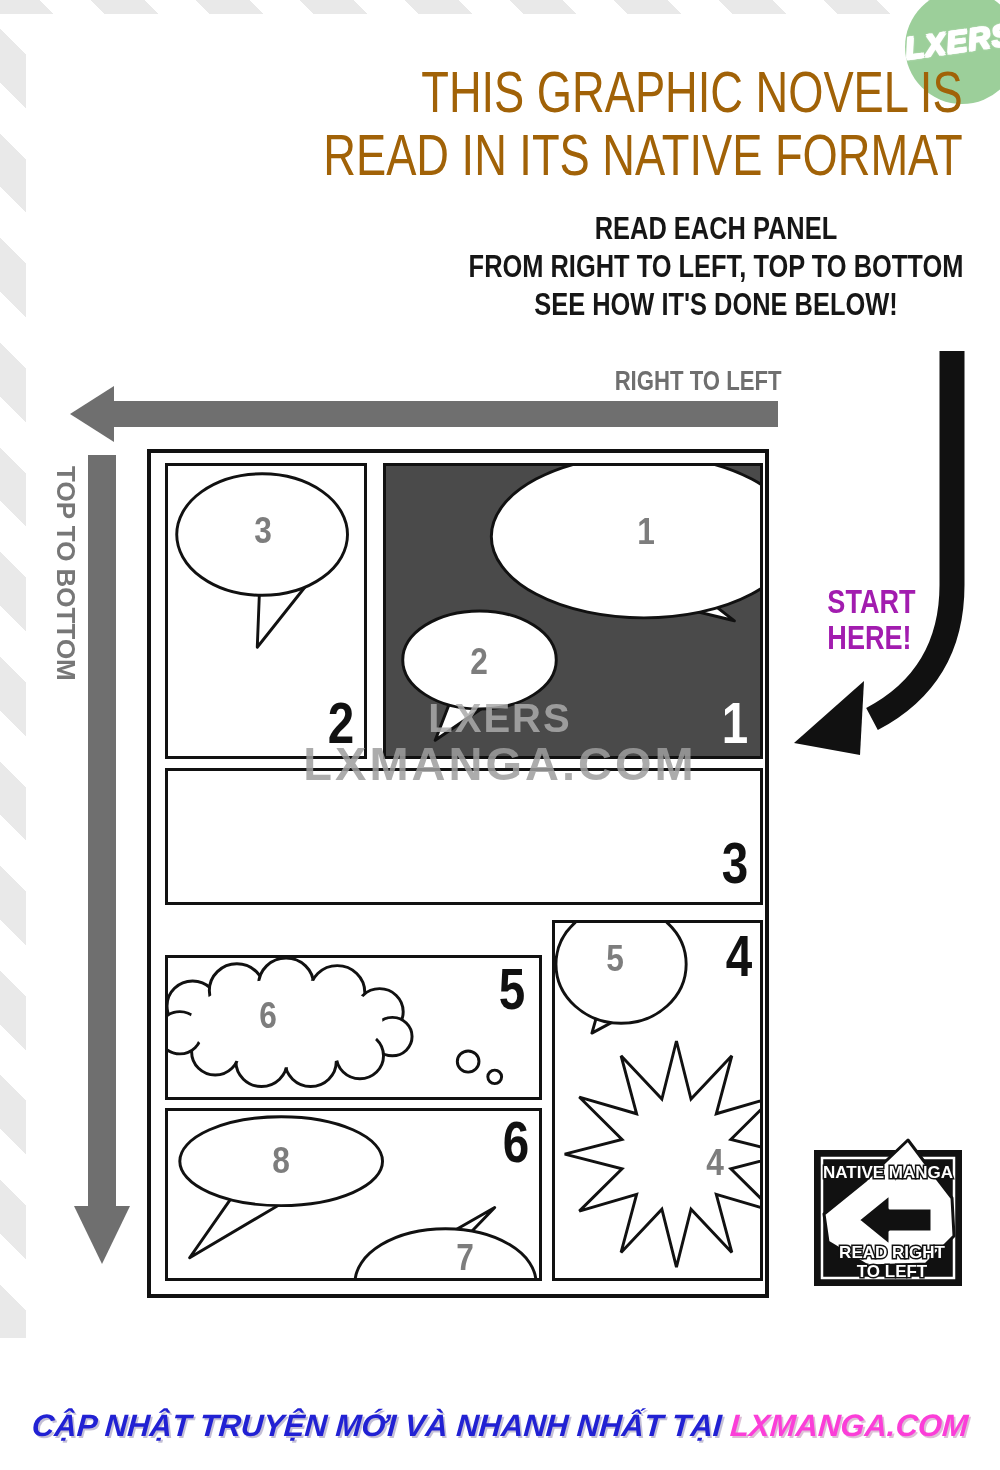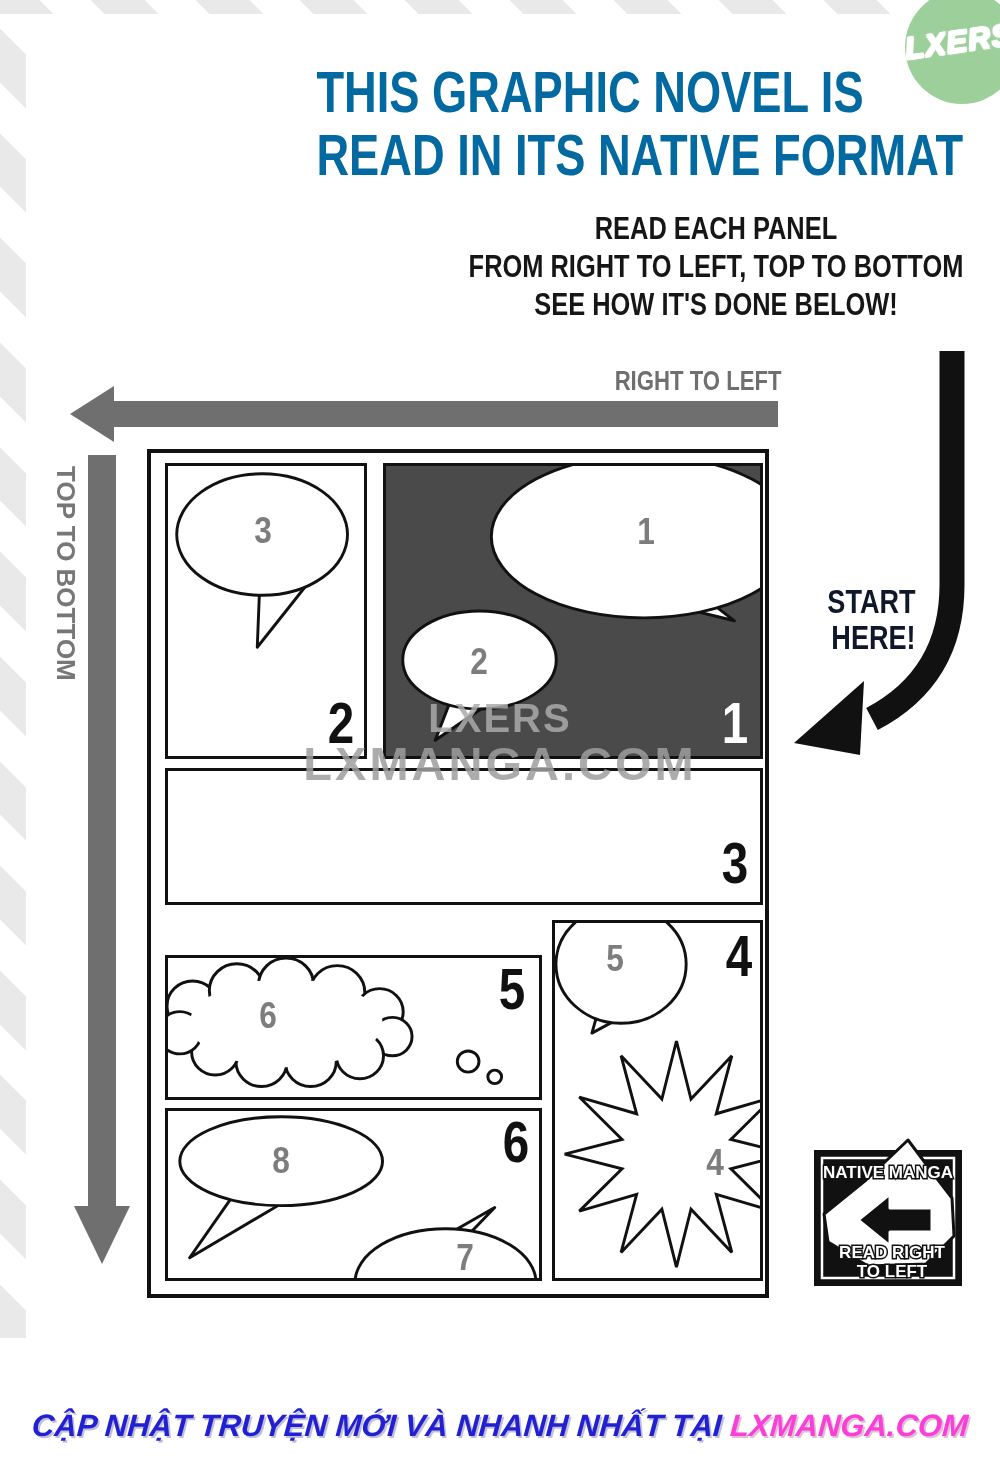--- a/index.html
+++ b/index.html
@@ -17,41 +17,41 @@
   .logo-circle{left:905px;top:-10px;width:114px;height:114px;border-radius:50%;background:#9ccf9a;}
   .logo-text{left:893px;top:24px;width:132px;text-align:center;transform:rotate(-8deg);
     font-size:31px;font-weight:bold;font-style:italic;letter-spacing:1px;color:#d86bb4;
     text-shadow:0 0 3px #ffffff,1px 1px 0 #ffffff,-1px -1px 0 #ffffff,1px -1px 0 #ffffff,-1px 1px 0 #ffffff;}
   @supports ((-webkit-background-clip:text)){
     .logo-text{background:linear-gradient(95deg,#f0862e 5%,#8e6cd8 45%,#f457c8 90%);
       -webkit-background-clip:text;background-clip:text;color:transparent;}
   }
 
   
-  .title-block{top:60px;right:37px;color:#0369a1;font-weight:bold;
+  .title-block{top:60px;right:37px;text-align:right;color:#a16207;font-weight:normal;
     font-size:58px;line-height:63px;letter-spacing:0;}
   .title-block .line{transform:scaleX(.78);transform-origin:100% 50%;white-space:nowrap;}
   .subtitle-block{top:210px;right:37px;text-align:center;color:#161616;font-weight:bold;
     font-size:31px;line-height:38px;}
   .subtitle-block .line{transform:scaleX(.82);transform-origin:100% 50%;white-space:nowrap;}
 
   
   .rtl-label{top:366px;right:219px;color:#6f6f6f;font-weight:bold;font-size:27px;
     transform:scaleX(.82);transform-origin:100% 50%;white-space:nowrap;}
   .rtl-shaft{left:112px;top:401px;width:666px;height:26px;background:#6f6f6f;}
   .rtl-head{left:70px;top:386px;width:0;height:0;border-top:28px solid transparent;
     border-bottom:28px solid transparent;border-right:44px solid #6f6f6f;}
   .ttb-label{left:50px;top:466px;height:190px;writing-mode:vertical-rl;color:#777777;
     font-weight:bold;font-size:26px;white-space:nowrap;}
   .ttb-shaft{left:88px;top:455px;width:28px;height:753px;background:#6f6f6f;}
   .ttb-head{left:74px;top:1206px;width:0;height:0;border-left:28px solid transparent;
     border-right:28px solid transparent;border-top:58px solid #6f6f6f;}
 
   
-  .start-label{top:584px;right:84px;text-align:right;color:#0f172a;font-weight:bold;
+  .start-label{top:584px;right:84px;text-align:left;color:#a21caf;font-weight:bold;
     font-size:33px;line-height:36px;}
   .start-label .line{transform:scaleX(.82);transform-origin:100% 50%;}
   .start-arrow{left:780px;top:345px;width:200px;height:410px;}
 
   
   .comic-page{left:147px;top:449px;width:622px;height:849px;border:4px solid #111111;
     background:#ffffff;box-sizing:border-box;}
   .panel{position:absolute;border:3px solid #111111;background:#ffffff;box-sizing:border-box;overflow:hidden;}
   .panel.dark{background:#4a4a4a;}
   .panel svg{position:absolute;left:0;top:0;width:100%;height:100%;}

